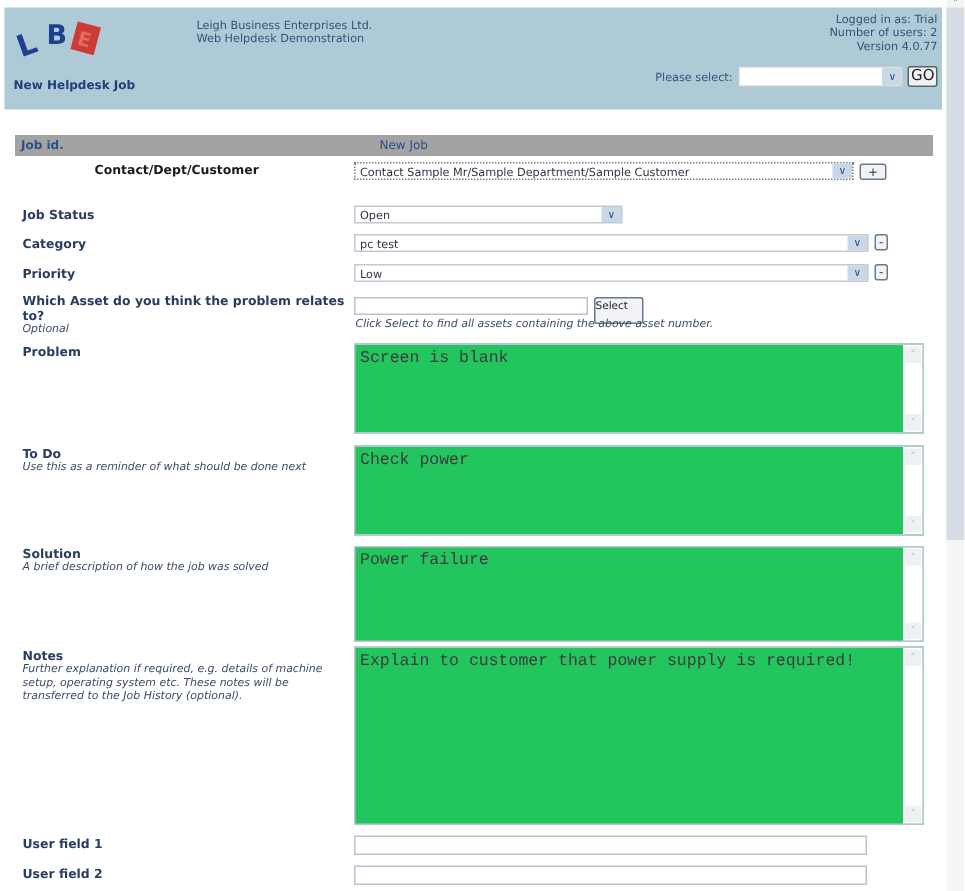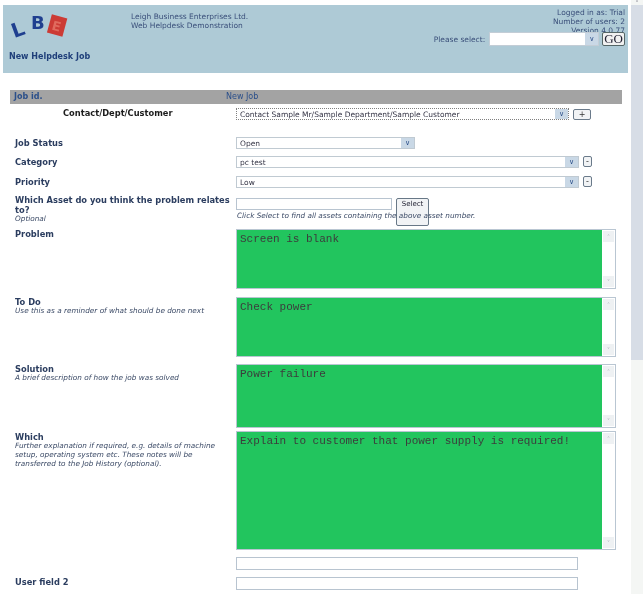--- a/index.html
+++ b/index.html
@@ -35,21 +35,21 @@
       font-size: 8px; font-weight: bold;
       color: #1f3f7a;
     }
     .login-info {
       position: absolute; right: 3px; top: 3px;
       text-align: right;
       font-size: 7.5px; line-height: 9px;
       color: #3a4f7a;
     }
     .nav-select-row {
-      position: absolute; right: 3px; top: 27px;
+      position: absolute; right: 3px; top: 39px;
       display: flex; align-items: center;
       font-size: 7.5px; color: #3a4f7a;
     }
     .nav-select-row .label { margin-right: 4px; }
     .nav-select {
       width: 108px; height: 12px;
       background: #ffffff;
       border: 1px solid #c3cdd6;
       position: relative;
     }
@@ -62,37 +62,36 @@
       text-align: center;
     }
     .go-btn {
       margin-left: 3px;
       height: 12px; min-width: 14px;
       padding: 0 1px;
       border: 1px solid #566;
       border-radius: 2px;
       background: #f1f1f1;
       color: #223;
-      font-size: 13px; line-height: 12px;
+      font-size: 10px; line-height: 12px;
       text-align: center;
-      font-family: Liberation Serif, serif;
     }
 
     
     .jobid-bar {
       position: absolute; left: 10px; top: 90px;
       width: 612px; height: 14px;
       background: #a3a3a3;
     }
     .jobid-bar .lbl {
       position: absolute; left: 4px; top: 2px;
       font-size: 8px; font-weight: bold; color: #2b4f8a;
     }
     .jobid-bar .val {
-      position: absolute; left: 216px; top: 2px;
+      position: absolute; left: 243px; top: 2px;
       font-size: 8px; color: #2b4f8a;
     }
 
     .field-label {
       position: absolute; left: 15px;
       font-size: 8.3px; font-weight: bold; color: #2b3d5f;
       line-height: 10px;
       width: 215px;
     }
     .field-label.dark { color: #1c1c1c; }
@@ -127,26 +126,26 @@
     .small-btn.wide { width: 18px; }
     .text-input {
       position: absolute;
       height: 12px;
       background: #ffffff;
       border: 1px solid #b8c4d0;
       box-sizing: border-box;
     }
     .select-btn {
       position: absolute;
-      height: 28px; width: 33px;
+      height: 18px; width: 33px;
       border: 1px solid #687887;
       border-radius: 2px;
       background: #f1f3f5;
       font-size: 7px; line-height: 10px;
-      text-align: center; color: #223;
+      color: #223;
       box-sizing: border-box;
     }
     .asset-hint {
       position: absolute; left: 237px; top: 211px;
       font-size: 7.3px; font-style: italic; color: #3b4a66;
     }
     .textarea {
       position: absolute; left: 236px;
       width: 380px;
       background: #22c55e;
@@ -294,30 +293,31 @@
   <div class="field-label" style="top:364px;">Solution</div>
   <div class="field-hint" style="top:373px;">A brief description of how the job was solved</div>
   <div class="textarea" style="top:364px; height:64px;">
     <span class="content">Power failure</span>
     <div class="vscroll">
       <div class="arr up">˄</div>
       <div class="arr down">˅</div>
     </div>
   </div>
 
-  <div class="field-label" style="top:432px;">Which</div>
+  <div class="field-label" style="top:432px;">Notes</div>
   <div class="field-hint" style="top:441px; width:210px;">Further explanation if required, e.g. details of machine setup, operating system etc. These notes will be transferred to the Job History (optional).</div>
   <div class="textarea" style="top:431px; height:119px;">
     <span class="content">Explain to customer that power supply is required!</span>
     <div class="vscroll">
       <div class="arr up">˄</div>
       <div class="arr down">˅</div>
     </div>
   </div>
 
+  <div class="field-label" style="top:557px;">User field 1</div>
   <div class="text-input" style="left:236px; top:557px; width:342px; height:13px;">
     <span></span>
   </div>
 
   <div class="field-label" style="top:577px;">User field 2</div>
   <div class="text-input" style="left:236px; top:577px; width:342px; height:13px;">
     <span></span>
   </div>
 
   <div class="page-scroll">

